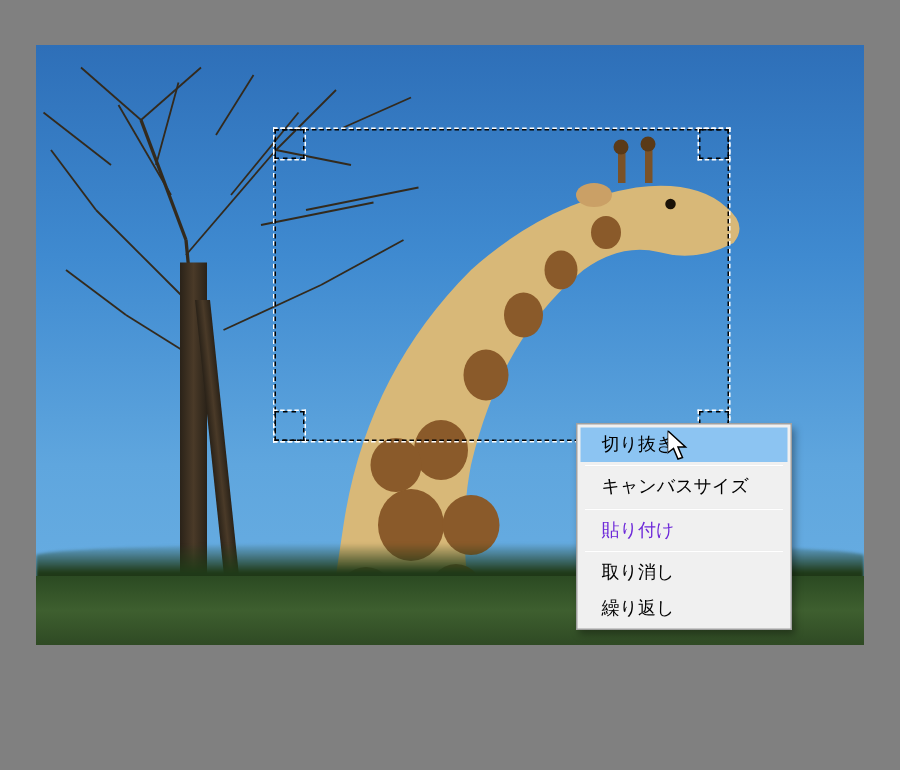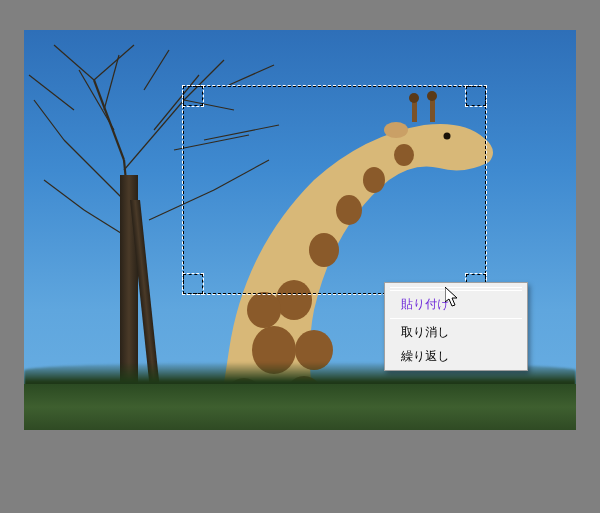--- a/index.html
+++ b/index.html
@@ -187,21 +187,23 @@
 
   <div class="crop-selection">
     <div class="crop-handle tl"></div>
     <div class="crop-handle tr"></div>
     <div class="crop-handle bl"></div>
     <div class="crop-handle br"></div>
   </div>
 </div>
 
 <div class="context-menu">
+  <div class="menu-item highlight">切り抜き</div>
   <div class="menu-sep"></div>
+  <div class="menu-item">キャンバスサイズ</div>
   <div class="menu-sep"></div>
   <div class="menu-item disabled">貼り付け</div>
   <div class="menu-sep"></div>
   <div class="menu-item">取り消し</div>
   <div class="menu-item">繰り返し</div>
 </div>
 
 <svg class="cursor-arrow" viewBox="0 0 16 22">
   <polygon points="0,0 0,15 4,12 7,19 10,18 7,11 12,11" fill="#ffffff" stroke="#000000" stroke-width="1"></polygon>
 </svg>

